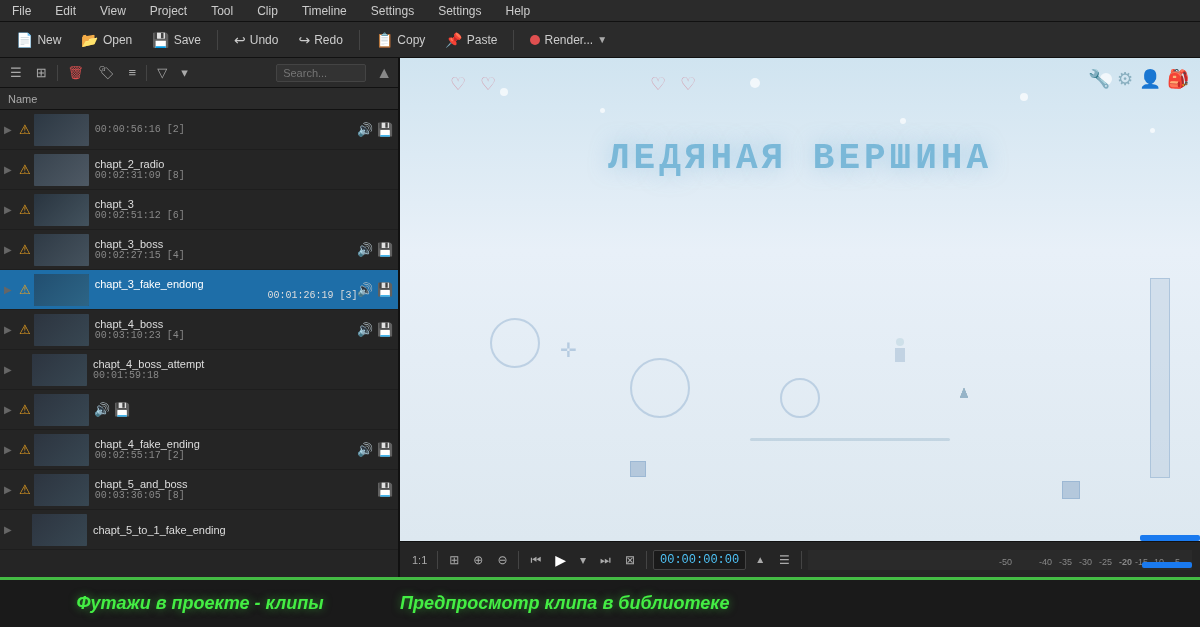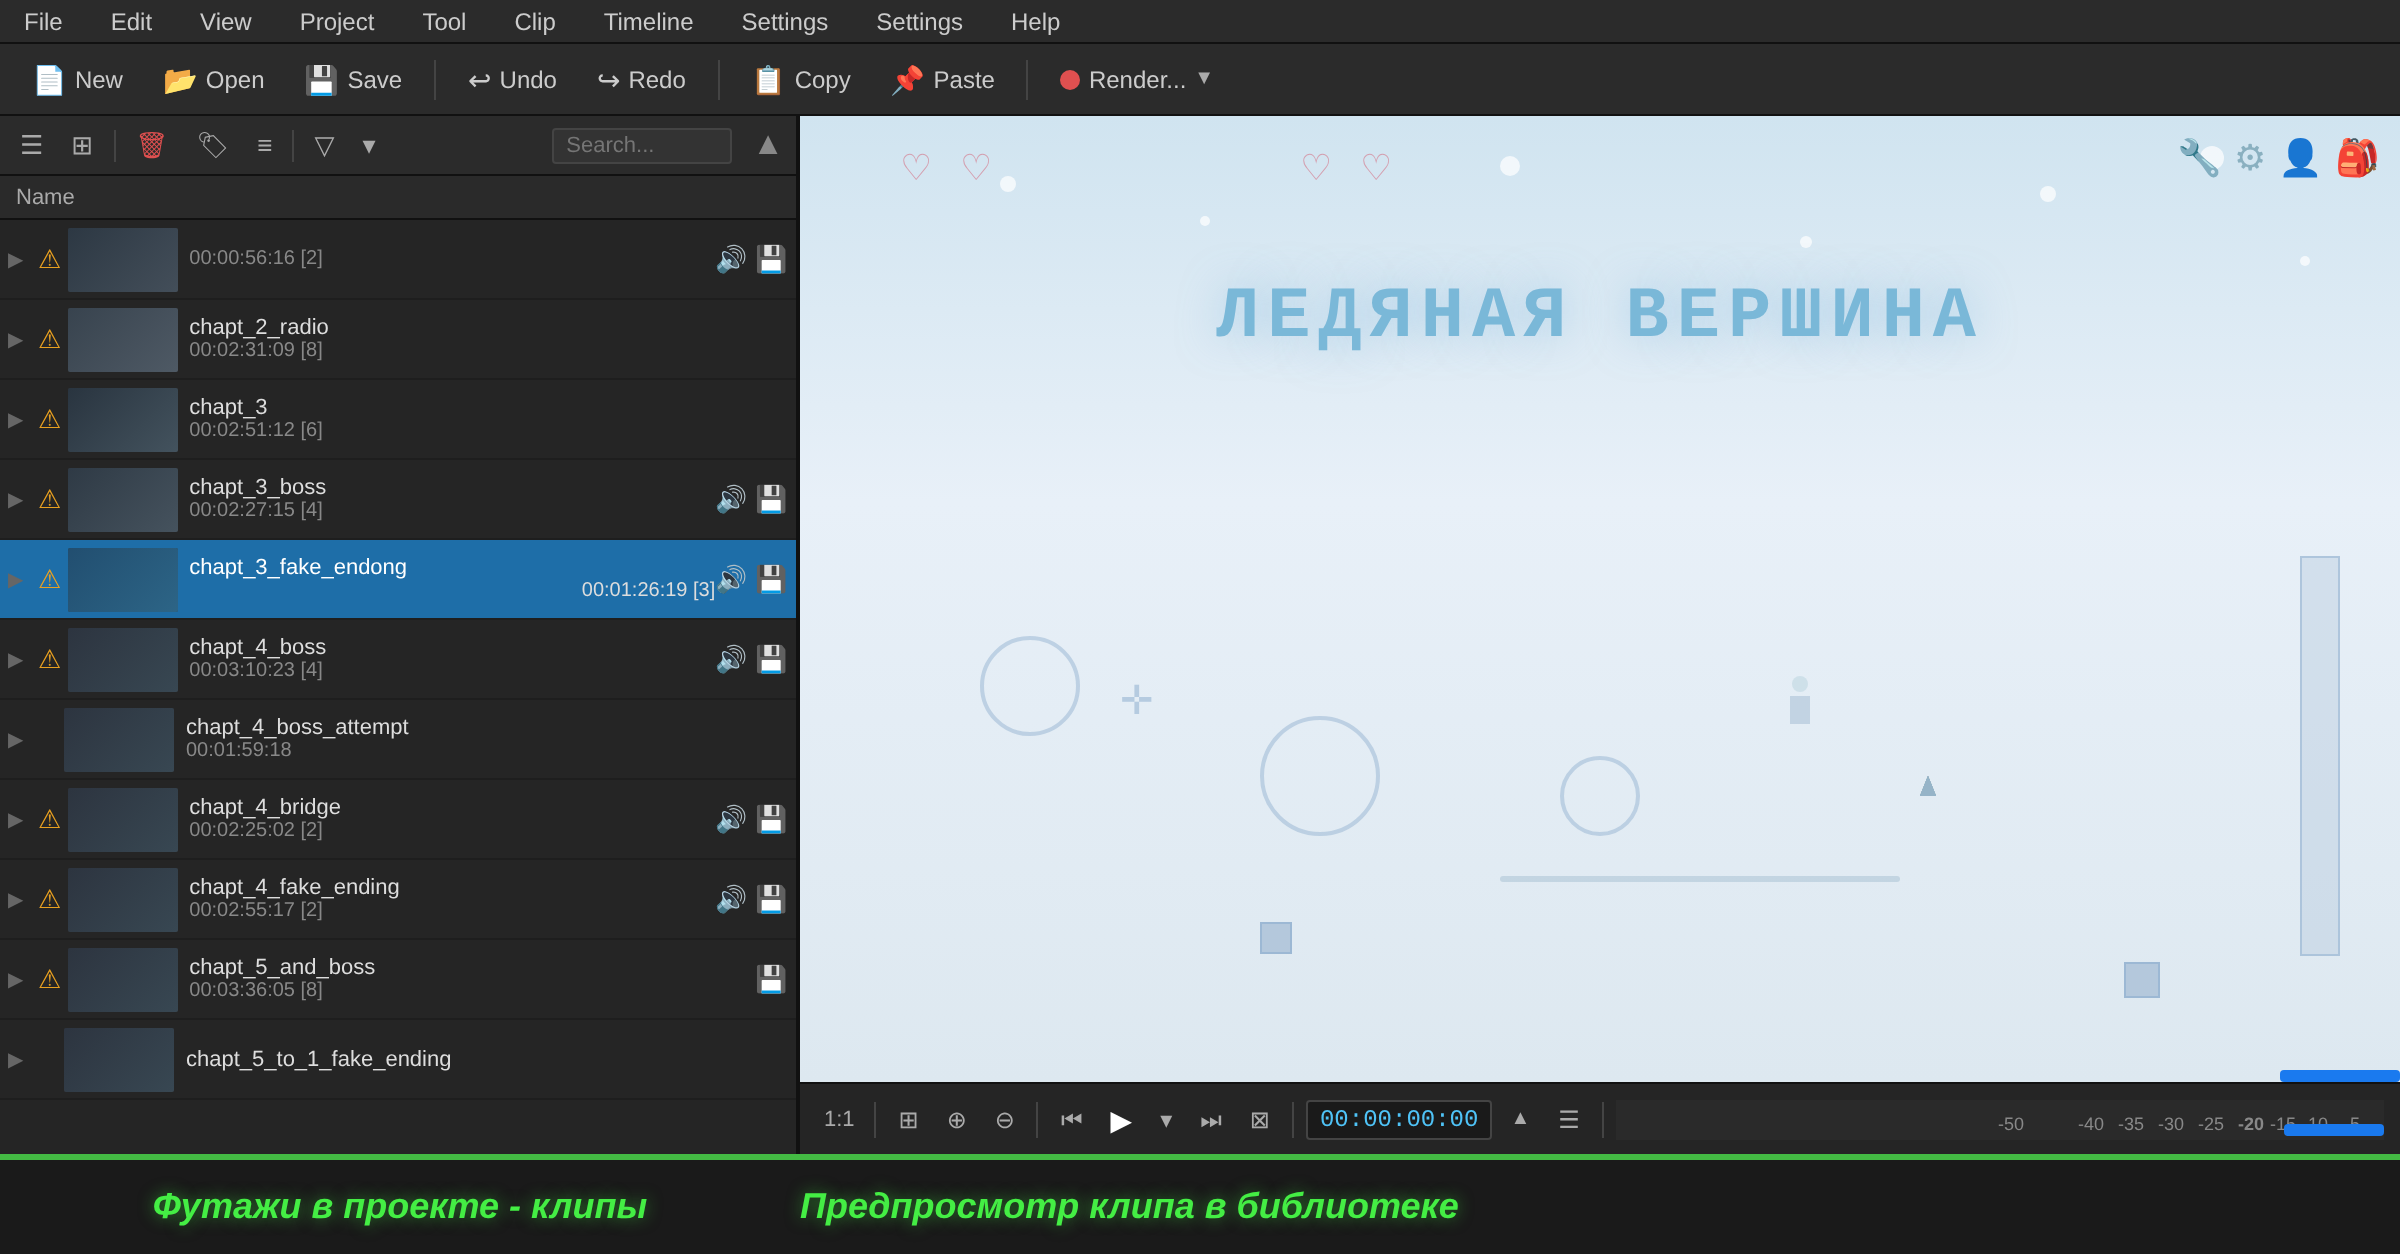--- a/index.html
+++ b/index.html
@@ -195,20 +195,21 @@
       color: #ddd;
       font-size: 11px;
       font-weight: 500;
       white-space: nowrap;
       overflow: hidden;
       text-overflow: ellipsis;
     }
     .clip-duration {
       color: #888;
       font-size: 10px;
+      font-family: Liberation Mono, monospace;
     }
     .clip-icons {
       display: flex;
       gap: 4px;
       align-items: center;
       flex-shrink: 0;
     }
     .clip-icon-audio { color: #4a9fd4; font-size: 13px; }
     .clip-icon-save { color: #4a9fd4; font-size: 13px; }
 
@@ -555,24 +556,20 @@
       <div class="clip-icons">
         
         
       </div>
     </div>
         <div class="clip-item">
       <span class="clip-expand">▶</span>
       <span class="clip-warning">⚠</span>
       <div class="clip-thumb">
         <div class="clip-thumb-inner" style="background:linear-gradient(135deg,#2a3545,#3a5060);"></div>
-      </div>
-      <div class="clip-info">
-        <div class="clip-name">chapt_4_bridge</div>
-        <div class="clip-duration">00:02:25:02 [2]</div>
       </div>
       <div class="clip-icons">
         <span class="clip-icon-audio">🔊</span>
         <span class="clip-icon-save">💾</span>
       </div>
     </div>
         <div class="clip-item">
       <span class="clip-expand">▶</span>
       <span class="clip-warning">⚠</span>
       <div class="clip-thumb">

